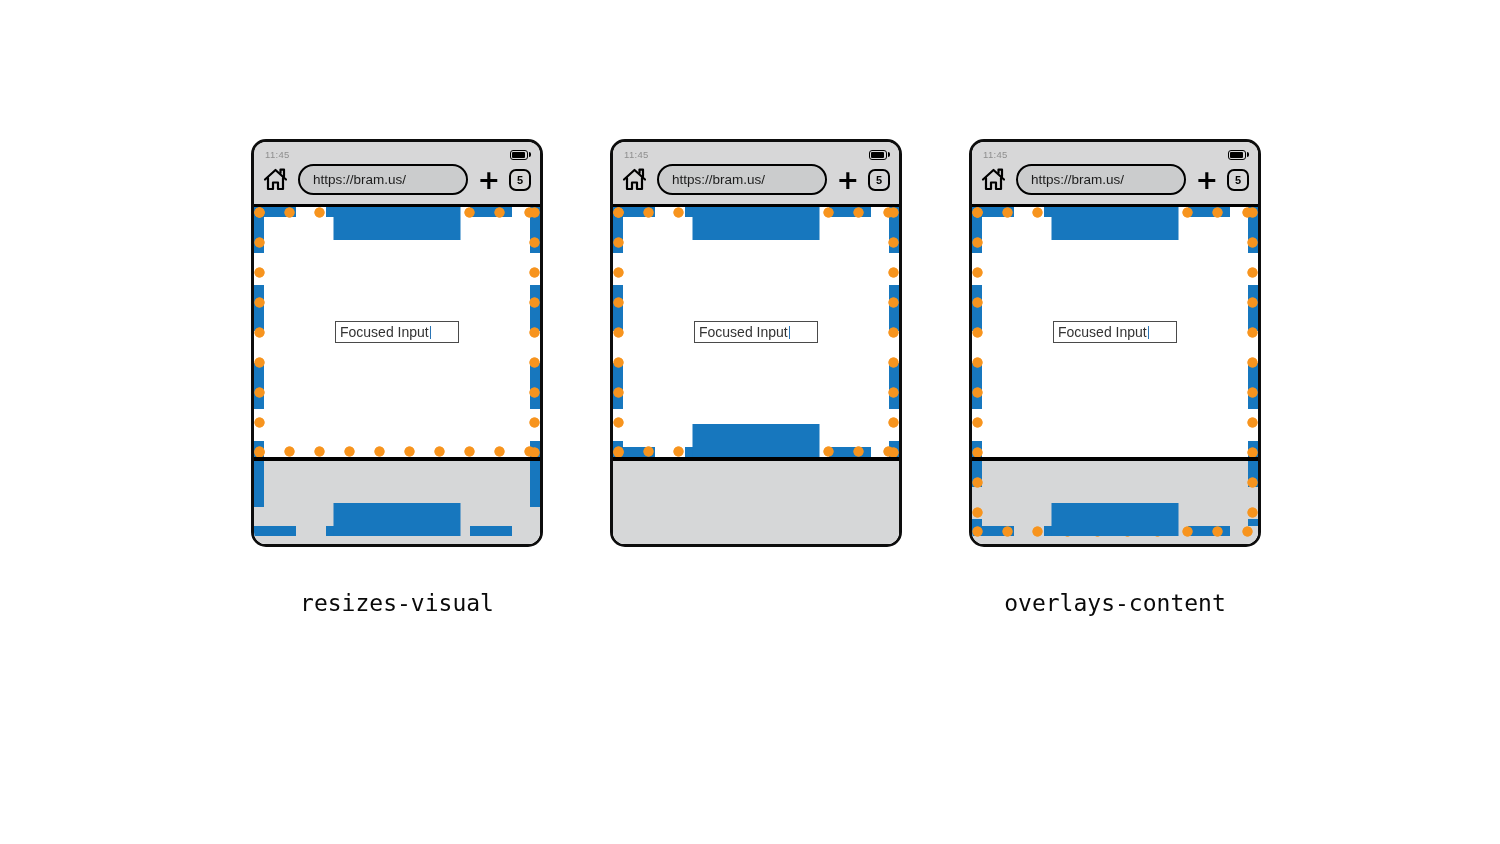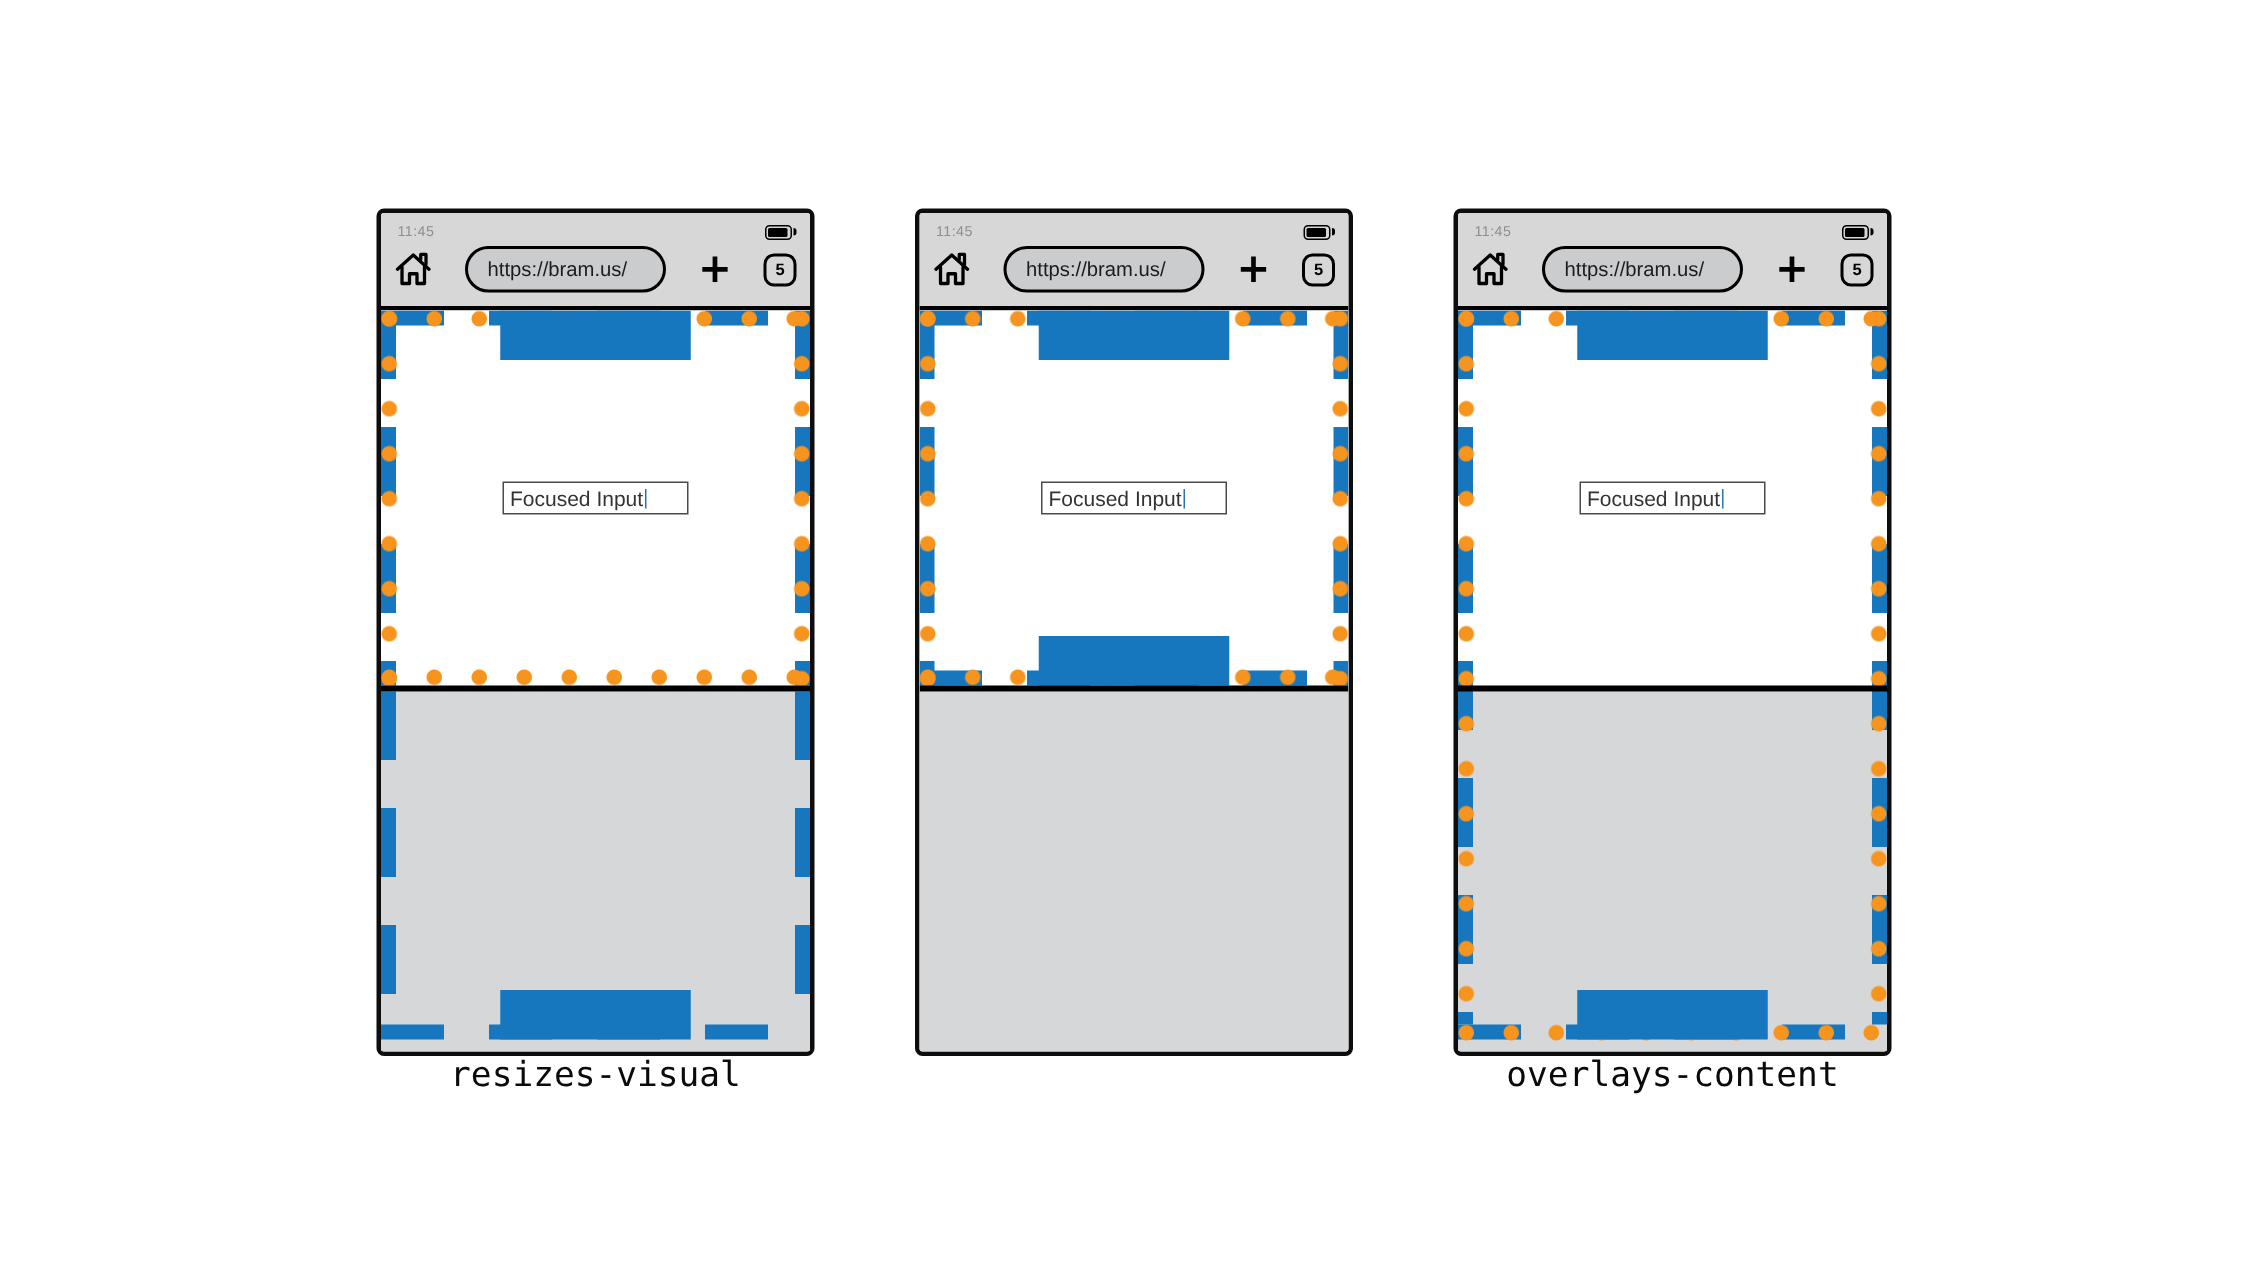--- a/index.html
+++ b/index.html
@@ -11,43 +11,43 @@
   }
   *{margin:0;padding:0;box-sizing:border-box;}
   html,body{background:#ffffff;}
   .stage{
     position:relative;width:1500px;height:844px;overflow:hidden;
     font-family:"Liberation Sans",sans-serif;background:#fff;
   }
   .row{position:absolute;left:248px;top:139px;display:flex;gap:61px;align-items:flex-start;}
   figure{display:flex;flex-direction:column;align-items:center;width:298px;}
   figcaption{
-    font-family:"DejaVu Sans Mono",monospace;
+    margin-top:43px;font-family:"DejaVu Sans Mono",monospace;
     font-size:23px;color:#0a0a0a;white-space:nowrap;
   }
 
   
   .phone{
-    width:292px;height:565px;border:3px solid var(--frame);border-radius:5px;
+    width:292px;height:408px;border:3px solid var(--frame);border-radius:15px;
     background:#fff;overflow:hidden;display:flex;flex-direction:column;
   }
 
   
   .chrome{height:65px;flex:none;background:var(--chrome);border-bottom:3px solid #000;
           display:flex;flex-direction:column;}
   .statusbar{height:22px;display:flex;align-items:center;justify-content:space-between;
              padding:5px 9px 0 11px;}
   .time{font-size:9.5px;color:#8e8e8e;letter-spacing:.3px;}
   .battery{display:flex;align-items:center;}
   .battery-body{width:18px;height:10px;border:1.5px solid #000;border-radius:3px;
                 padding:1px 2.5px 1px 1px;background:transparent;}
   .battery-fill{display:block;width:100%;height:100%;background:#000;border-radius:1px;}
   .battery-nub{width:2.5px;height:4.5px;background:#000;border-radius:0 2px 2px 0;margin-left:.5px;}
 
-  .urlbar{flex:1;display:flex;align-items:center;gap:21px;padding:2px 9px 9px 8px;}
+  .urlbar{flex:1;display:flex;align-items:center;gap:9px;padding:2px 9px 9px 8px;}
   .home{display:flex;flex:none;}
   .urlfield{
     flex:1;height:31px;border:2.5px solid #000;border-radius:16px;background:#cbcccd;
     display:flex;align-items:center;padding:0 13px;font-size:13.5px;color:#1c1c1c;
     white-space:nowrap;overflow:hidden;
   }
   .plus{font-size:27px;font-weight:700;color:#000;line-height:20px;flex:none;
         font-family:"DejaVu Sans",sans-serif;}
   .tabbox{width:22px;height:22px;border:2.2px solid #000;border-radius:7px;flex:none;
           display:grid;place-items:center;font-size:11px;font-weight:700;color:#000;background:transparent;}

